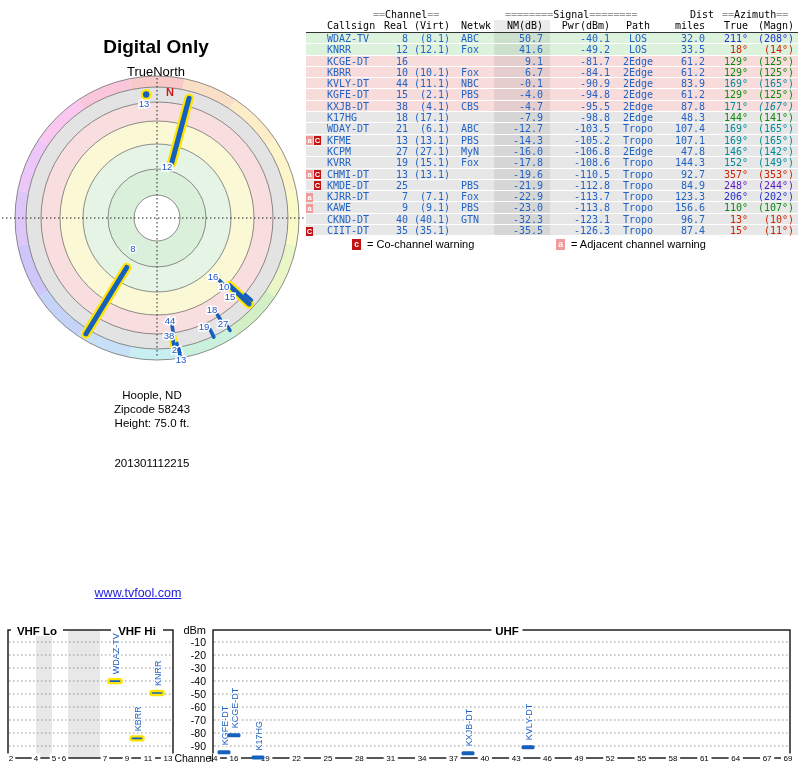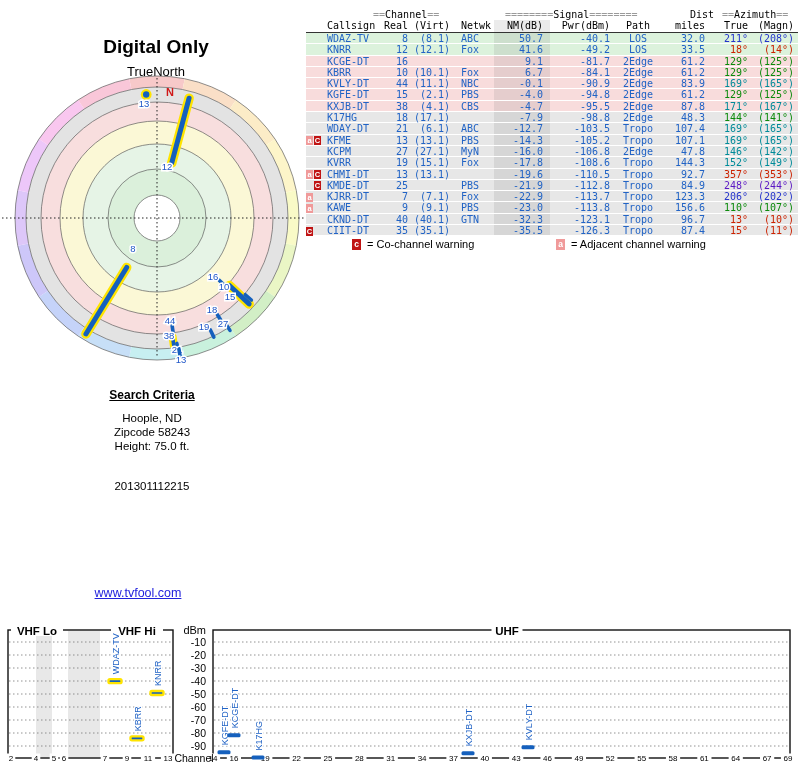--- a/index.html
+++ b/index.html
@@ -253,21 +253,21 @@
           <span class="c0"><span class="warnslot wblank"></span><span class="warnslot wblank"></span></span>
           <span class="c1">KXJB-DT</span>
           <span class="c2">38</span>
           <span class="c3">(4.1)</span>
           <span class="c4">CBS</span>
           <span class="c5">-4.7</span>
           <span class="c6">-95.5</span>
           <span class="c7">2Edge</span>
           <span class="c8">87.8</span>
           <span class="c9" style="color: rgb(0, 139, 153);">171°</span>
-          <span class="c10" style="color: rgb(0, 139, 153);">(167°)</span>
+          <span class="c10" style="color: rgb(0, 139, 153); font-style: italic;">(167°)</span>
         </div>
         <div class="trow z-gray">
           <span class="c0"><span class="warnslot wblank"></span><span class="warnslot wblank"></span></span>
           <span class="c1">K17HG</span>
           <span class="c2">18</span>
           <span class="c3">(17.1)</span>
           <span class="c4"></span>
           <span class="c5">-7.9</span>
           <span class="c6">-98.8</span>
           <span class="c7">2Edge</span>
@@ -413,21 +413,20 @@
       <span class="badge c">c</span>
       <span>= Co-channel warning</span>
     </div>
     <div class="lg" style="left:556px;">
       <span class="badge a">a</span>
       <span>= Adjacent channel warning</span>
     </div>
   </div>
 
   <div class="criteria">
-    <div class="ct"><span>Search Criteria</span></div>
     <div class="cl">Hoople, ND</div>
     <div class="cl">Zipcode 58243</div>
     <div class="cl">Height: 75.0 ft.</div>
     <div class="gap"></div>
     <div class="cl">201301112215</div>
   </div>
 
   <a class="site">www.tvfool.com</a>
 
   <svg id="spectrum" viewBox="0 0 800 150">

